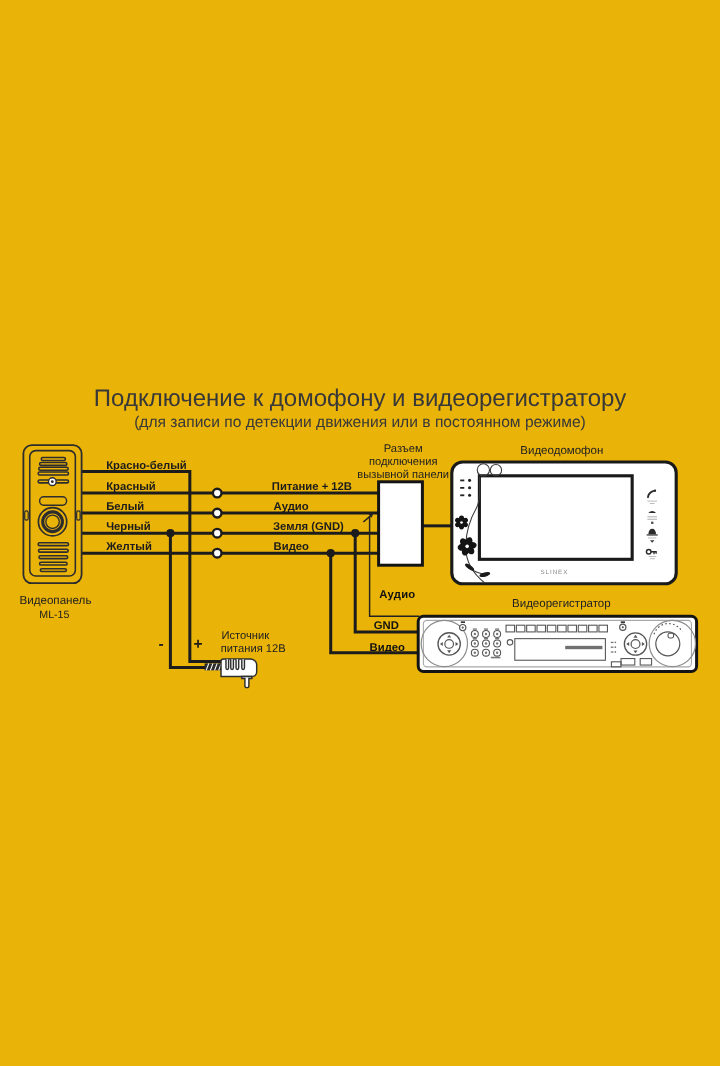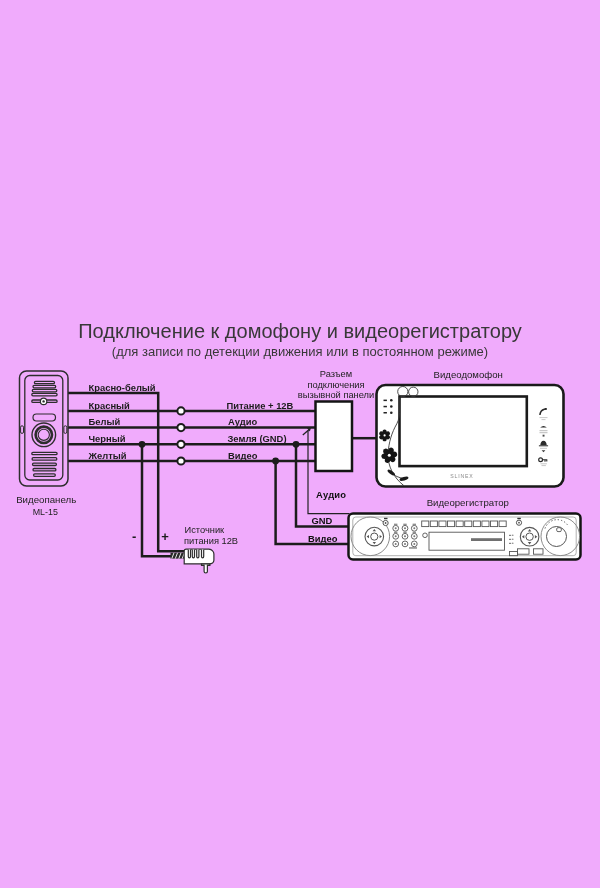--- a/index.html
+++ b/index.html
@@ -1,16 +1,16 @@
 <!DOCTYPE html>
 <html><head>
 <meta charset="utf-8">
 <style>
 html,body{margin:0;padding:0;background:#fff;}
-#page{position:relative;width:600px;height:888px;background:#f0abfc;overflow:hidden;
+#page{position:relative;width:600px;height:888px;background:#eab308;overflow:hidden;
 font-family:"Liberation Sans", sans-serif;}
 </style>
 </head>
 <body>
 <div id="page">
 <svg width="600" height="888" viewBox="0 0 600 888">
 
 <text x="300" y="338" font-size="20" fill="#383838" text-anchor="middle">Подключение к домофону и видеорегистратору</text>
 <text x="300" y="355.5" font-size="13" fill="#383838" text-anchor="middle">(для записи по детекции движения или в постоянном режиме)</text>
 

